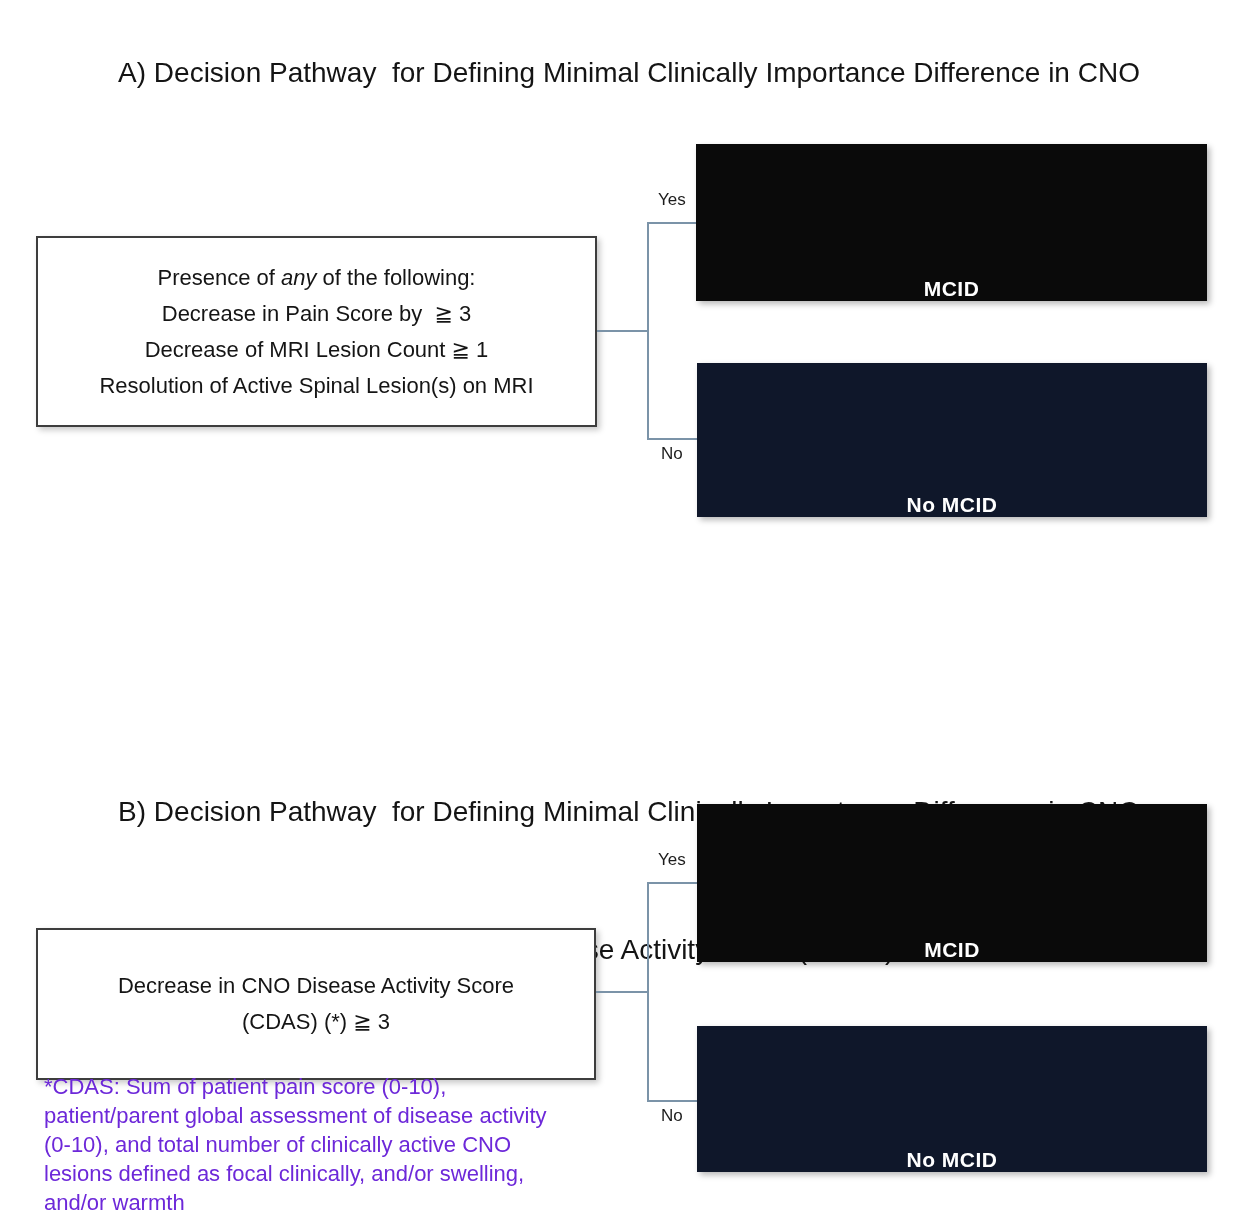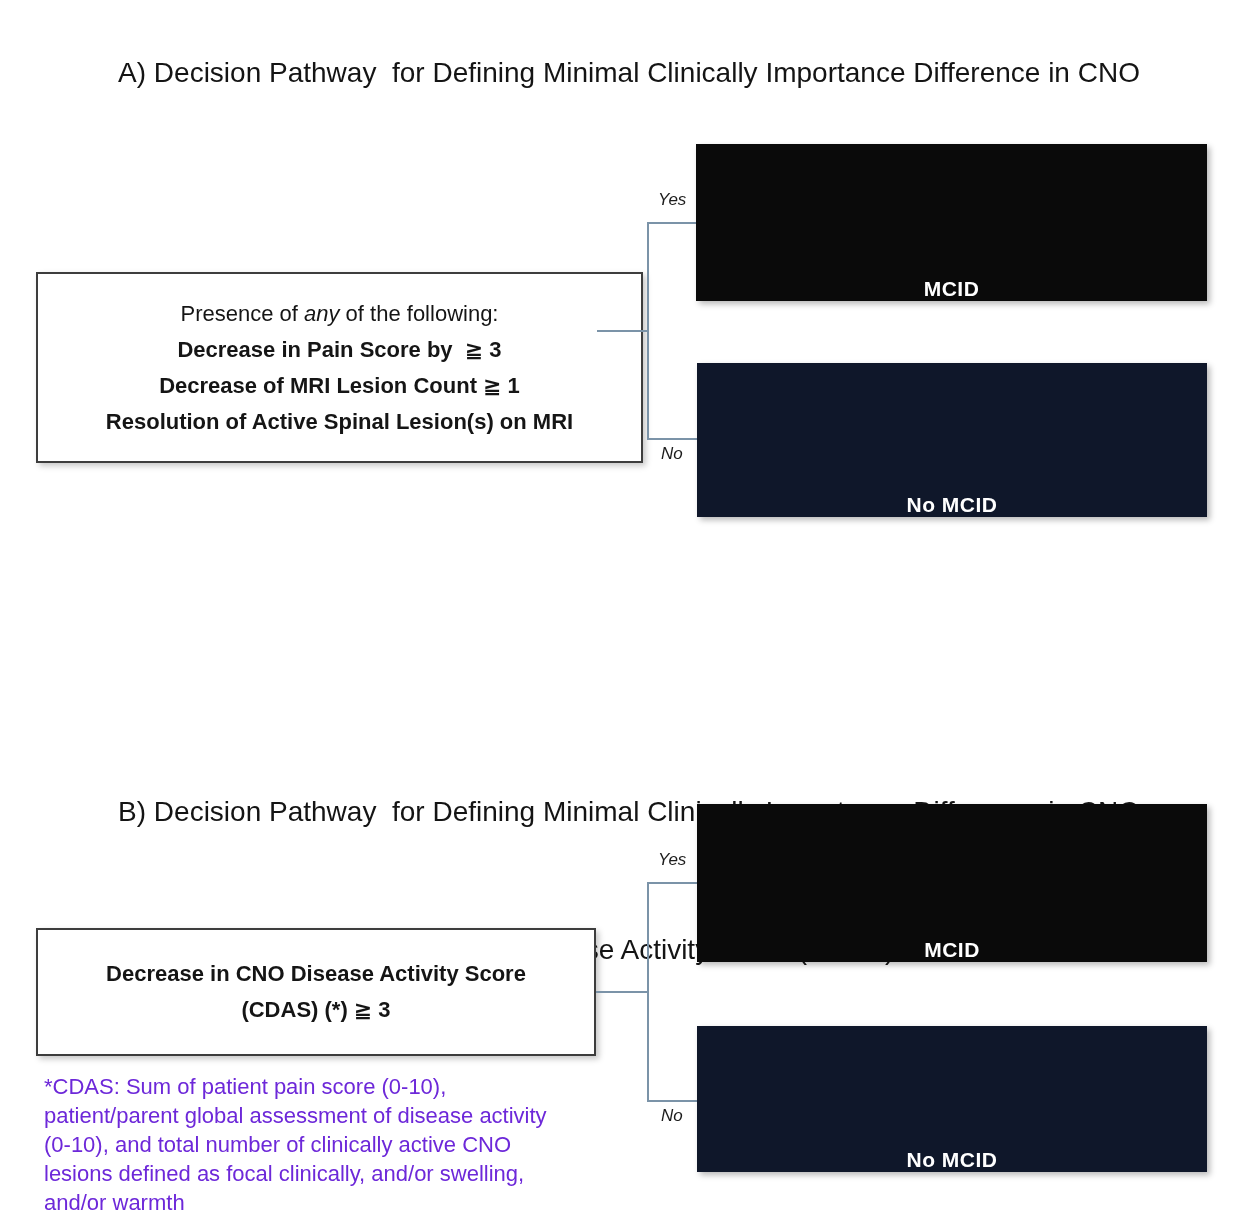--- a/index.html
+++ b/index.html
@@ -29,24 +29,23 @@
     flex-direction:column;
     justify-content:center;
     align-items:center;
     text-align:center;
   }
   .decision-line{
     line-height:36px;
     font-size:22px;
     white-space:pre-wrap;
   }
-  .decision-line.bold{font-weight:bold;}
+  .decision-line.bold{font-weight:normal;}
   .conn{background:#7b93a8;}
   .branch-label{
-    font-style:italic;
     font-size:17px;
     color:#1c1c1c;
   }
   .outcome{
     box-sizing:border-box;
     display:flex;
     align-items:flex-end;
     justify-content:center;
     color:#ffffff;
     font-weight:bold;
@@ -63,21 +62,21 @@
     white-space:nowrap;
   }
 </style>
 </head>
 <body>
 
 <div id="canvas">
 
   <div class="abs title" style="top:50px;">A) Decision Pathway  for Defining Minimal Clinically Importance Difference in CNO</div>
 
-  <div class="abs decision-box" style="left:36px;top:236px;width:607px;height:191px;margin-top:36px;">
+  <div class="abs decision-box" style="left:36px;top:236px;width:561px;height:191px;">
     <div class="decision-line"><span>Presence of </span><i>any</i><span> of the following:</span></div>
     <div class="decision-line bold">Decrease in Pain Score by  ≧ 3</div>
     <div class="decision-line bold">Decrease of MRI Lesion Count ≧ 1</div>
     <div class="decision-line bold">Resolution of Active Spinal Lesion(s) on MRI</div>
   </div>
 
   <div class="abs conn" style="left:597px;top:330px;width:52px;height:2px;"></div>
   <div class="abs conn" style="left:647px;top:222px;width:2px;height:218px;"></div>
   <div class="abs conn" style="left:647px;top:222px;width:50px;height:2px;"></div>
   <div class="abs conn" style="left:647px;top:438px;width:51px;height:2px;"></div>
@@ -90,21 +89,21 @@
   </div>
   <div class="abs outcome negative" style="left:697px;top:363px;width:510px;height:154px;">
     <span>No MCID</span>
   </div>
 
   <div class="abs title" style="top:697px;">
     <div>B) Decision Pathway  for Defining Minimal Clinically Importance Difference in CNO</div>
     <div>Using CNO Disease Activity Score (CDAS)</div>
   </div>
 
-  <div class="abs decision-box" style="left:36px;top:928px;width:560px;height:128px;">
+  <div class="abs decision-box" style="left:36px;top:928px;width:560px;height:152px;">
     <div class="decision-line bold">Decrease in CNO Disease Activity Score</div>
     <div class="decision-line bold">(CDAS) (*) ≧ 3</div>
   </div>
 
   <div class="abs conn" style="left:596px;top:991px;width:53px;height:2px;"></div>
   <div class="abs conn" style="left:647px;top:882px;width:2px;height:220px;"></div>
   <div class="abs conn" style="left:647px;top:882px;width:50px;height:2px;"></div>
   <div class="abs conn" style="left:647px;top:1100px;width:51px;height:2px;"></div>
 
   <div class="abs branch-label" style="left:658px;top:850px;">Yes</div>

